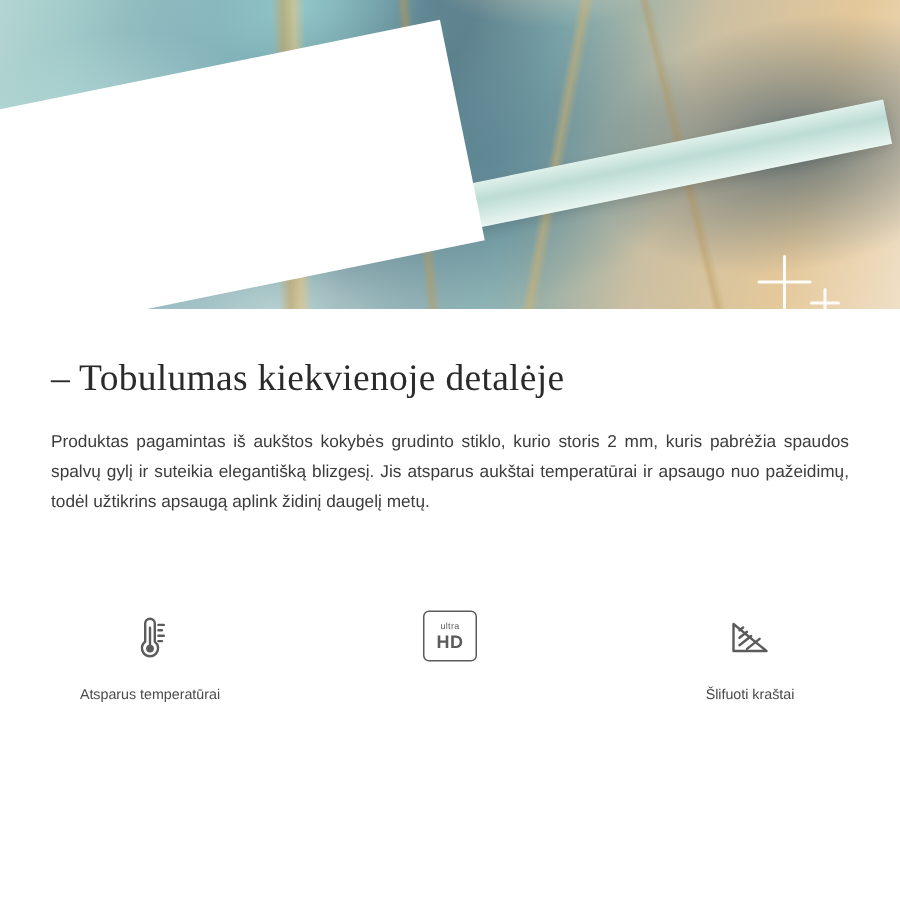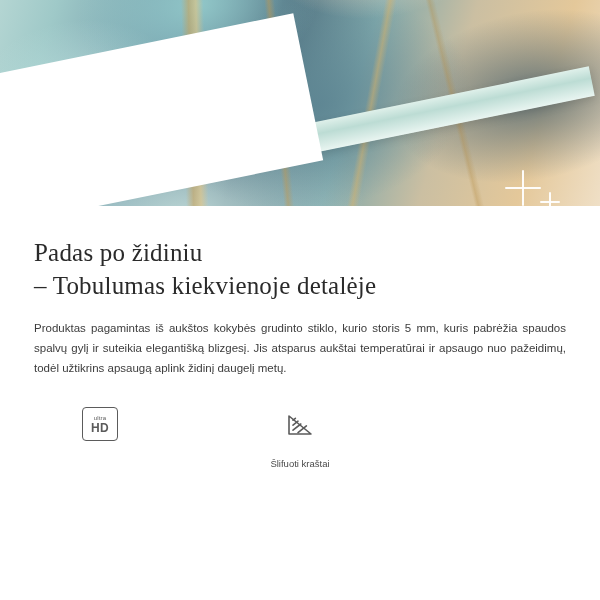--- a/index.html
+++ b/index.html
@@ -206,28 +206,38 @@
       <div class="s-h" style="left:0; top:17px; width:36px; height:2px; border-radius:2px;"></div>
     </div>
     <div class="sparkle" style="left:540px; top:192px; width:20px; height:20px;">
       <div class="s-v" style="left:9px; top:0; width:1.6px; height:20px; border-radius:2px;"></div>
       <div class="s-h" style="left:0; top:9px; width:20px; height:1.6px; border-radius:2px;"></div>
     </div>
   </div>
 
   <div class="content">
     <h1 class="headline">
-      <span>Padas po židiniu</span>
       <span class="l2">– Tobulumas kiekvienoje detalėje</span>
     </h1>
-    <p class="paragraph">Produktas pagamintas iš aukštos kokybės grudinto stiklo, kurio storis 5 mm, kuris pabrėžia spaudos spalvų gylį ir suteikia elegantišką blizgesį. Jis atsparus aukštai temperatūrai ir apsaugo nuo pažeidimų, todėl užtikrins apsaugą aplink židinį daugelį metų.</p>
+    <p class="paragraph">Produktas pagamintas iš aukštos kokybės grudinto stiklo, kurio storis 2 mm, kuris pabrėžia spaudos spalvų gylį ir suteikia elegantišką blizgesį. Jis atsparus aukštai temperatūrai ir apsaugo nuo pažeidimų, todėl užtikrins apsaugą aplink židinį daugelį metų.</p>
   </div>
 
   <div class="features">
 
+    <div class="feature">
+      <div class="feature-icon">
+        <svg width="44" height="44" viewBox="0 0 44 44">
+          <path class="ico-stroke" d="M22 10.5a3.2 3.2 0 0 1 3.2 3.2v12.1a5.4 5.4 0 1 1-6.4 0V13.7A3.2 3.2 0 0 1 22 10.5z"></path>
+          <path class="ico-stroke" d="M22 16.5v11.2"></path>
+          <circle class="ico-fill" cx="22" cy="30.4" r="2.6"></circle>
+          <path class="ico-stroke" d="M27.6 14.6h3.6M27.6 18.2h2.4M27.6 21.8h3.6M27.6 25.4h2.4"></path>
+        </svg>
+      </div>
+      <div class="feature-label">Atsparus temperatūrai</div>
+    </div>
 
     <div class="feature">
       <div class="feature-icon">
         <div class="hd-box">
           <span class="hd-top">ultra</span>
           <span class="hd-bottom">HD</span>
         </div>
       </div>
     </div>
 

